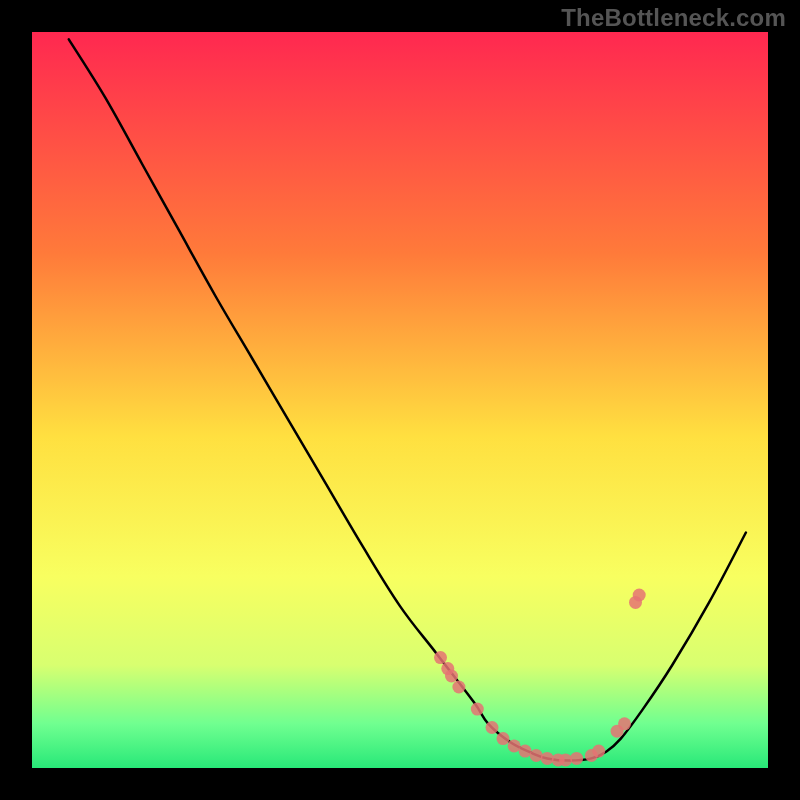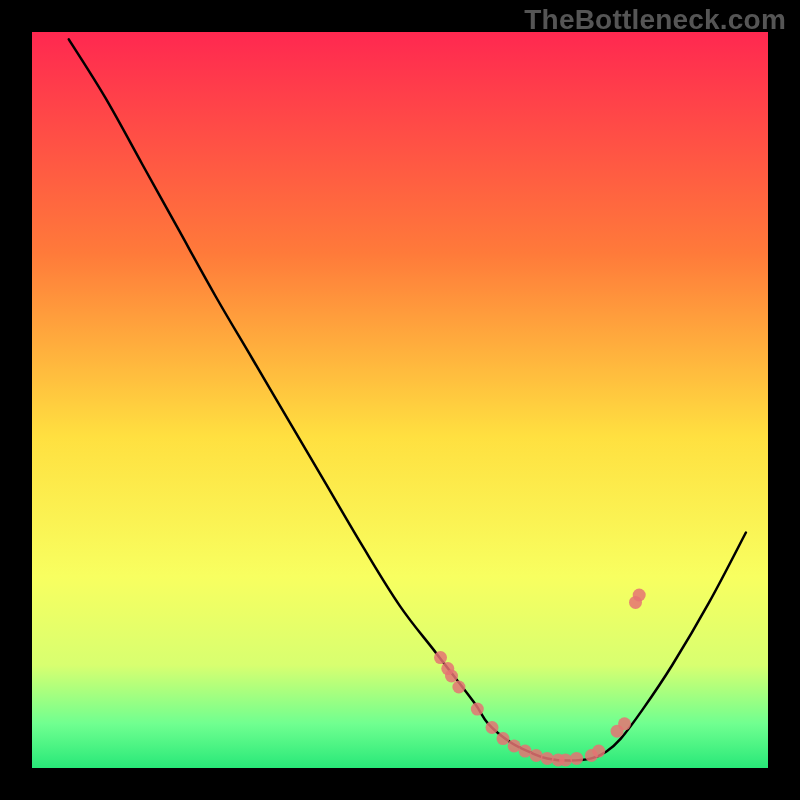--- a/index.html
+++ b/index.html
@@ -13,21 +13,21 @@
   .chart-container {
     position: relative;
     width: 800px;
     height: 800px;
   }
   .watermark {
     position: absolute;
     top: 4px;
     right: 14px;
     font-family: Arial, Helvetica, sans-serif;
-    font-size: 28px;
+    font-size: 24px;
     font-weight: bold;
     color: #555555;
     z-index: 10;
     letter-spacing: 0.2px;
   }
   svg.plot {
     position: absolute;
     left: 0;
     top: 0;
     width: 800px;

